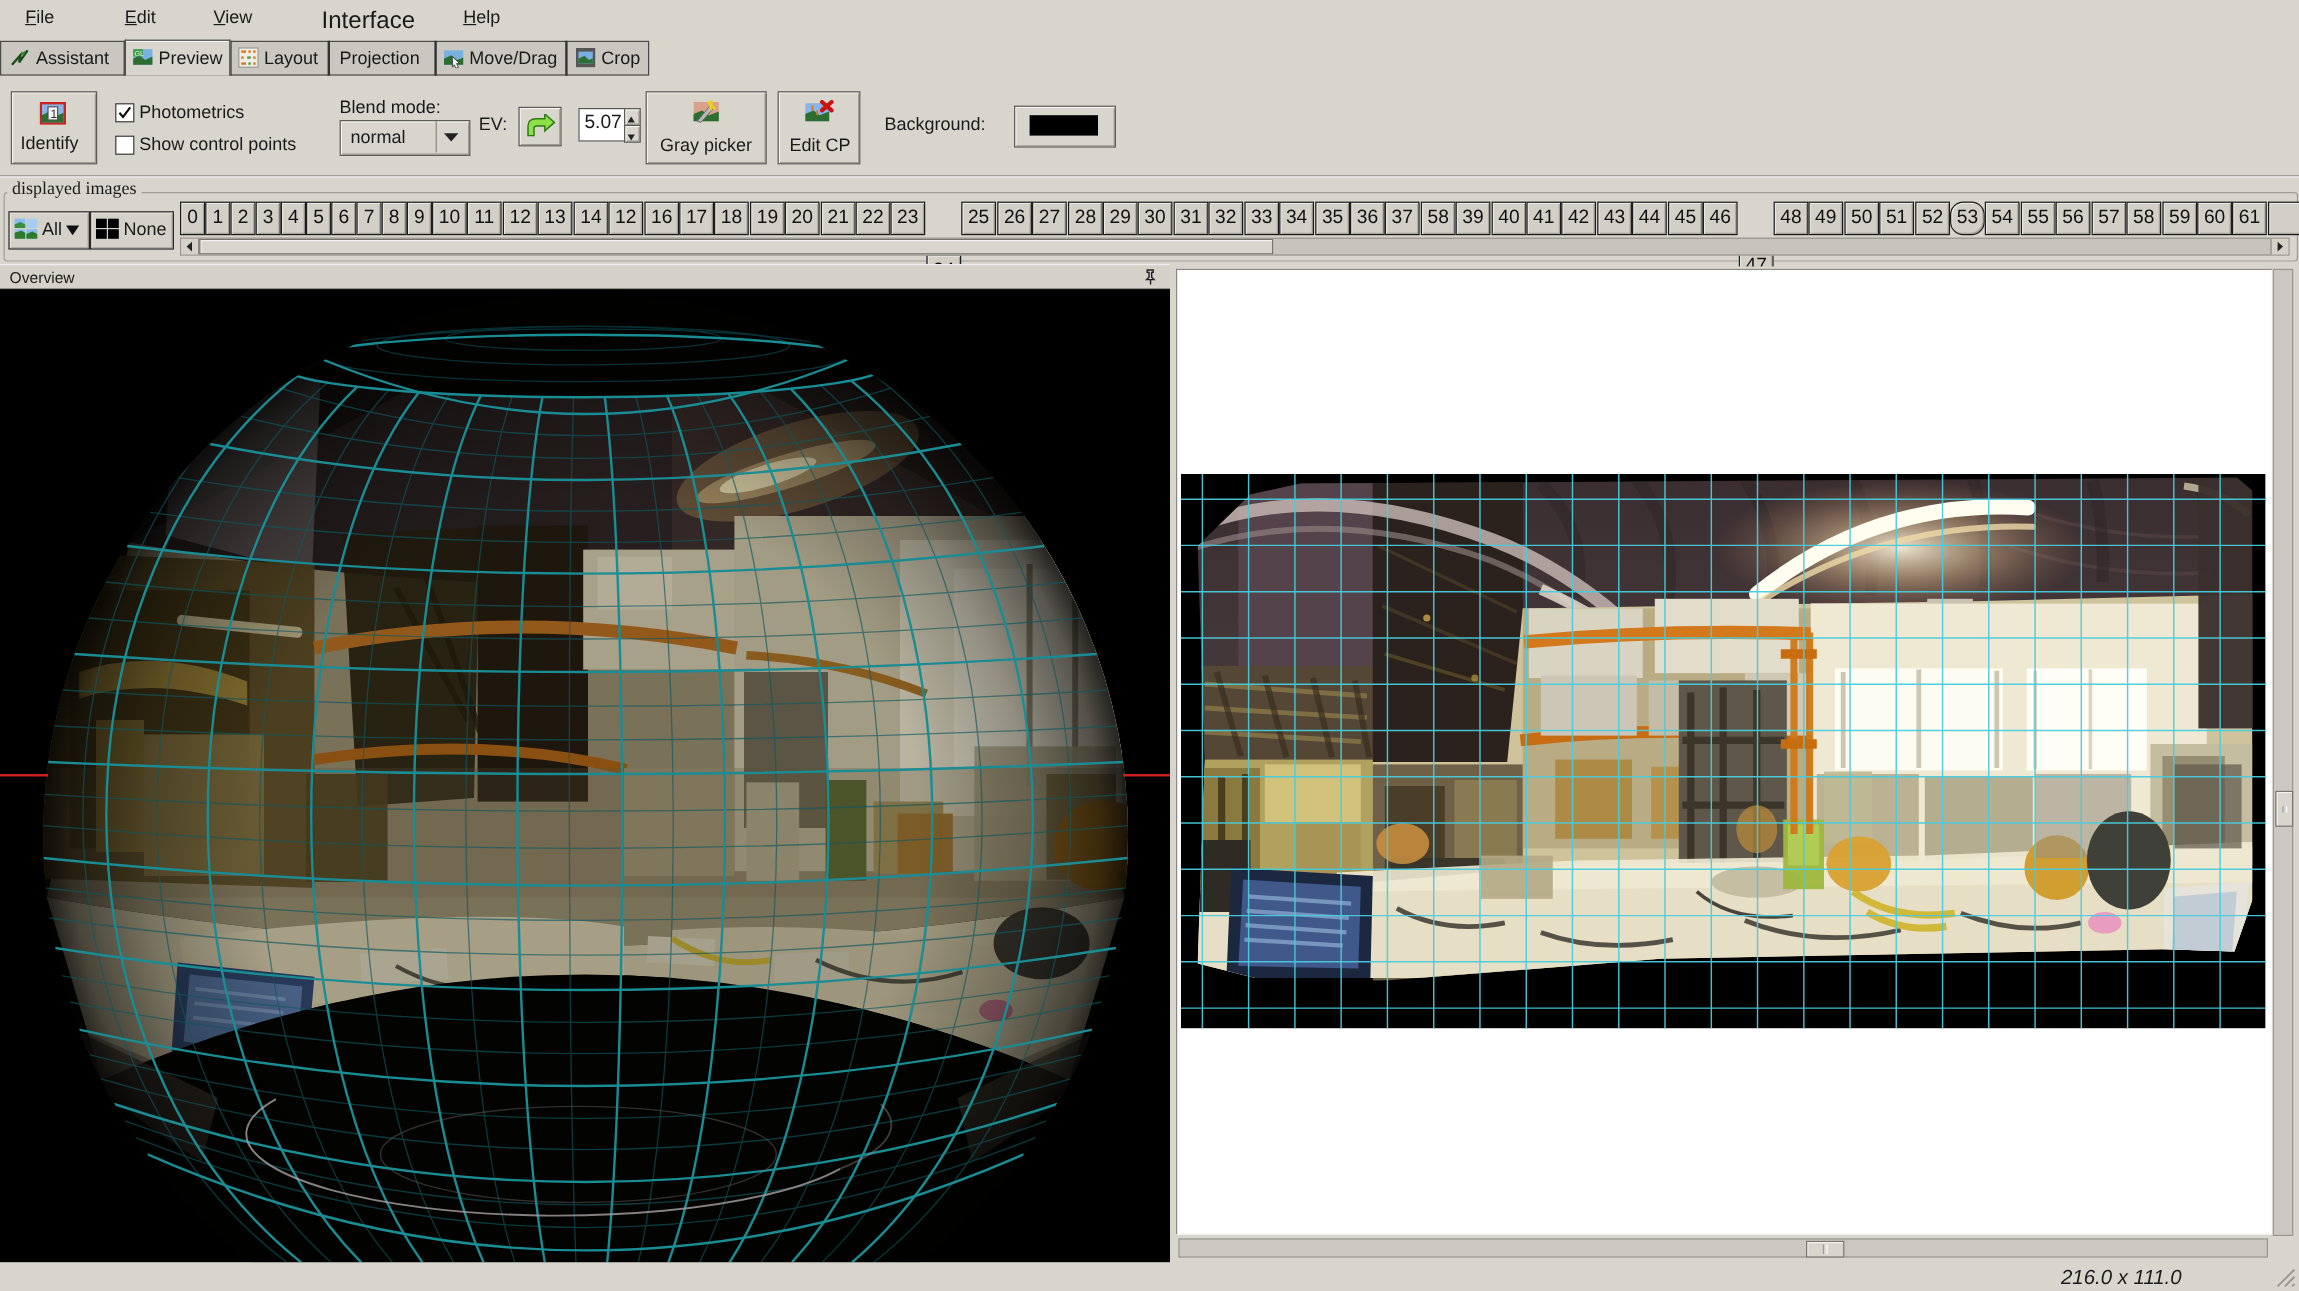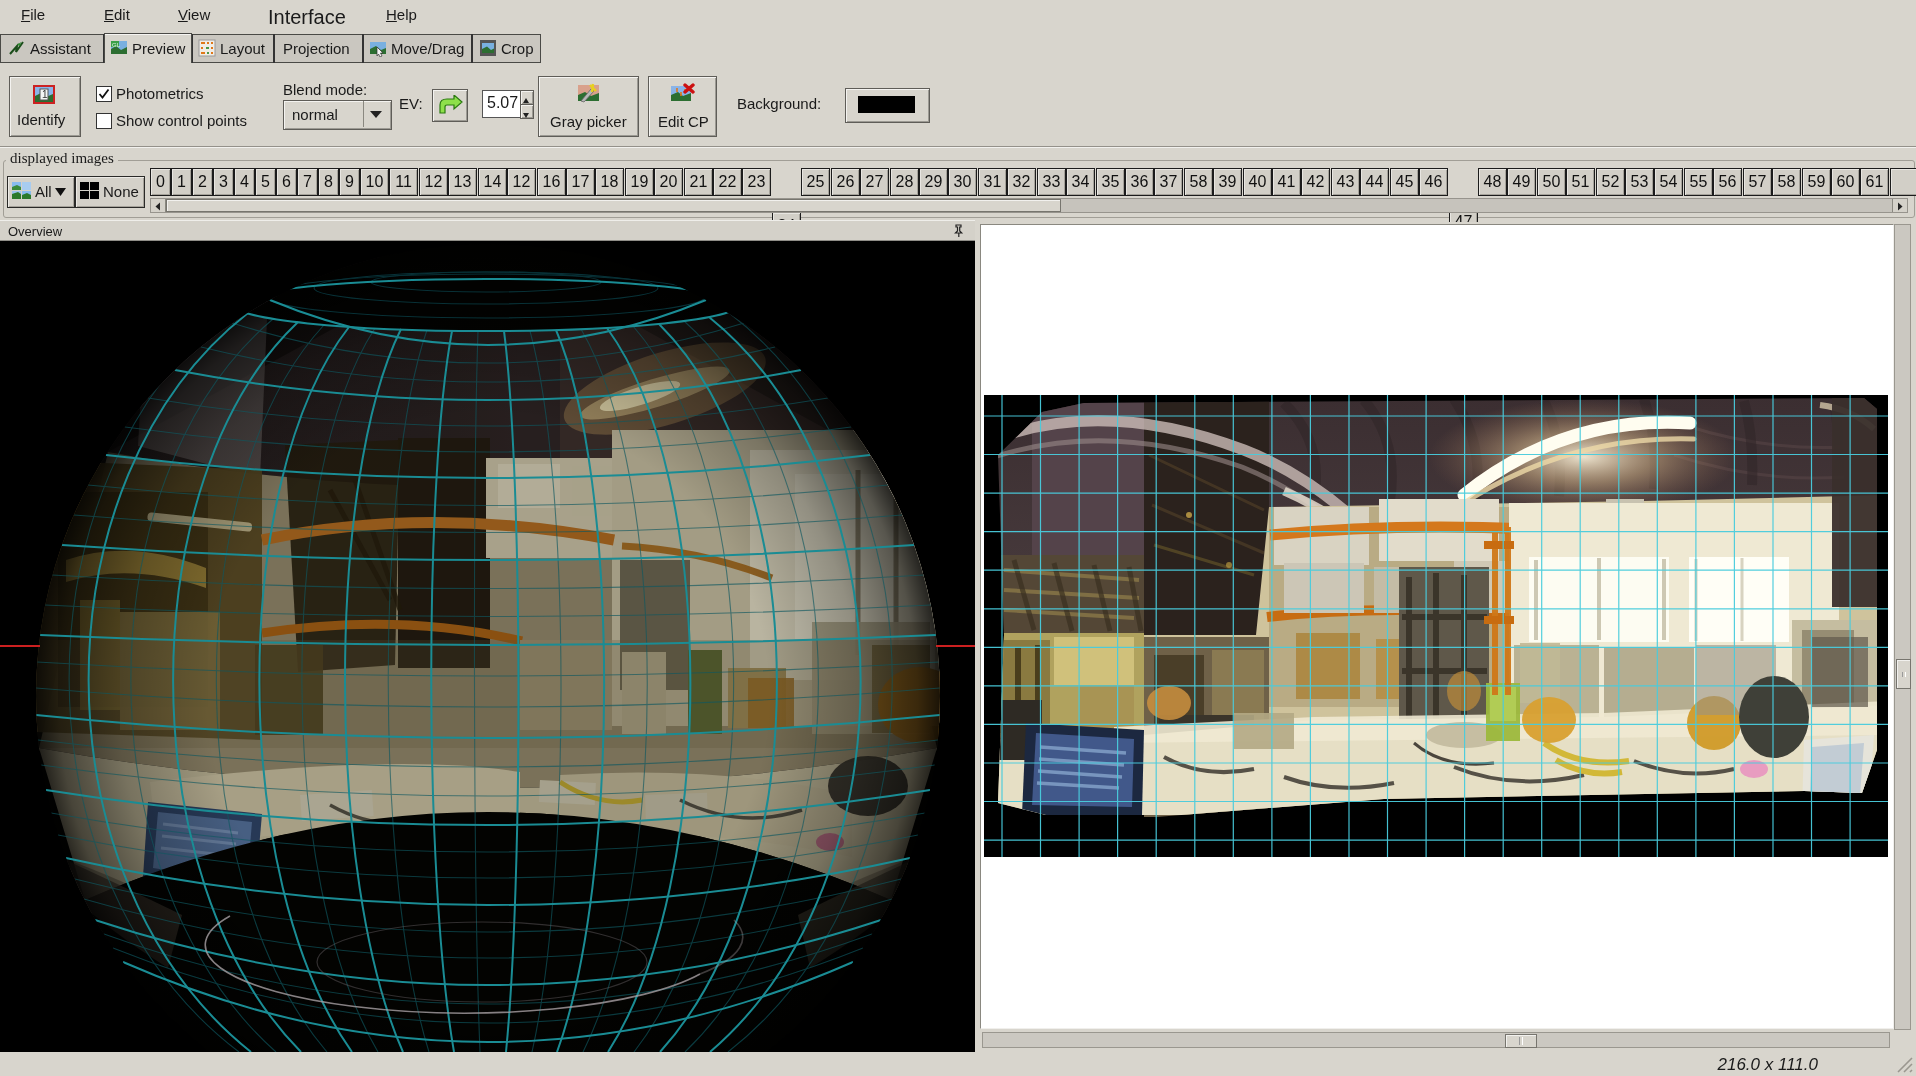--- a/index.html
+++ b/index.html
@@ -227,21 +227,21 @@
   <div class="nbtn" style="left:1331px;width:27px;">43</div>
   <div class="nbtn" style="left:1360px;width:27px;">44</div>
   <div class="nbtn" style="left:1390px;width:27px;">45</div>
   <div class="nbtn" style="left:1419px;width:27px;">46</div>
   <div class="nbtn" style="left:1449px;width:27px;margin-top:40px;">47</div>
   <div class="nbtn" style="left:1478px;width:27px;">48</div>
   <div class="nbtn" style="left:1507px;width:27px;">49</div>
   <div class="nbtn" style="left:1537px;width:27px;">50</div>
   <div class="nbtn" style="left:1566px;width:27px;">51</div>
   <div class="nbtn" style="left:1596px;width:27px;">52</div>
-  <div class="nbtn" style="left:1625px;width:27px;">53</div>
+  <div class="nbtn" style="left:1625px;width:27px;border-radius:11px;">53</div>
   <div class="nbtn" style="left:1654px;width:27px;">54</div>
   <div class="nbtn" style="left:1684px;width:27px;">55</div>
   <div class="nbtn" style="left:1713px;width:27px;">56</div>
   <div class="nbtn" style="left:1743px;width:27px;">57</div>
   <div class="nbtn" style="left:1772px;width:27px;">58</div>
   <div class="nbtn" style="left:1802px;width:27px;">59</div>
   <div class="nbtn" style="left:1831px;width:27px;">60</div>
   <div class="nbtn" style="left:1860px;width:27px;">61</div>
   <div class="nbtn" style="left:1890px;width:26px;"></div>
 

